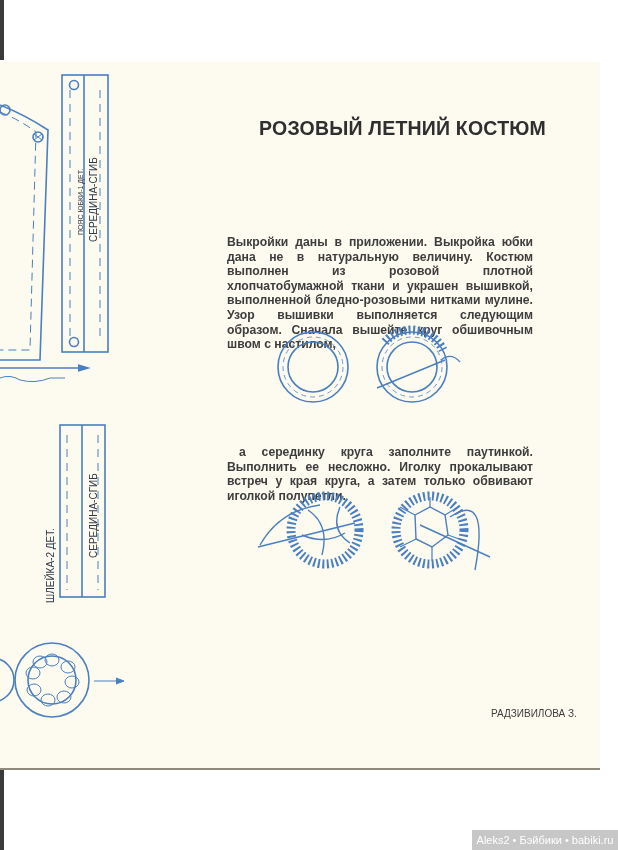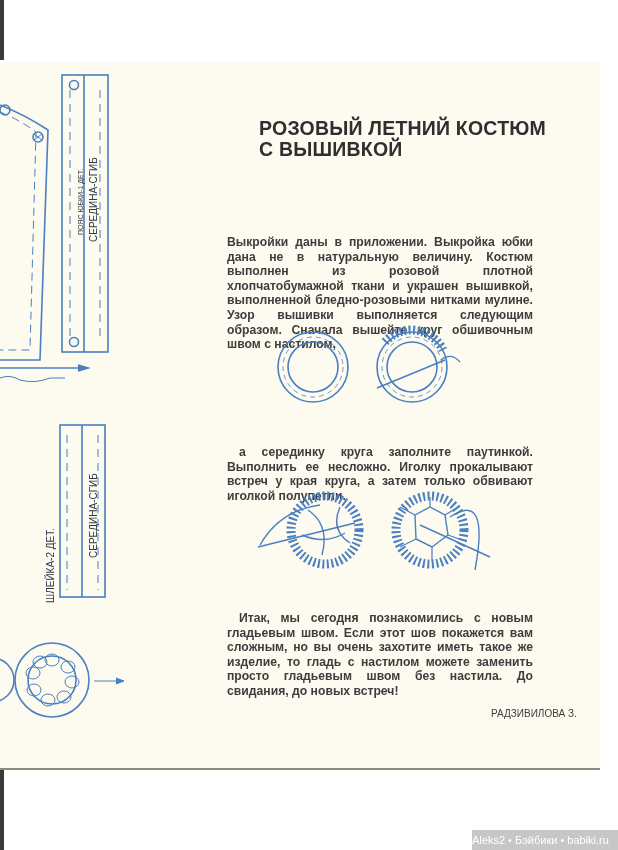--- a/index.html
+++ b/index.html
@@ -31,21 +31,21 @@
     .indent { text-indent: 12px; }
     .p1 { top: 218px; }
     .p2 { top: 428px; }
     .p3 { top: 594px; }
     .author {
       position: absolute; left: 463px; top: 708px; font-size: 10px; color: #3d3d3d; margin-left: 28px;
     }
     .watermark {
       position: absolute; left: 472px; top: 830px; width: 146px; height: 20px;
       background: #c7c7c7; color: #ffffff; font-size: 11px; line-height: 20px;
-      text-align: left; white-space: nowrap;
+      text-align: center; white-space: nowrap;
     }
     .figure { position: absolute; }
     .rot-label {
       position: absolute; transform: rotate(-90deg); transform-origin: left top;
       white-space: nowrap; color: #2f3a4a;
     }
   </style>
 </head>
 <body>
 
@@ -103,21 +103,20 @@
       <ellipse cx="33" cy="33" rx="7" ry="6"></ellipse>
       <ellipse cx="40" cy="22" rx="7" ry="6"></ellipse>
     </g>
     <line x1="94" y1="41" x2="122" y2="41" stroke-width="1"></line>
     <path d="M116 38 L124 41 L116 44" fill="#4a7fc0" stroke-width="1"></path>
   </g>
 </svg>
 
 <div class="title">
   <div>РОЗОВЫЙ ЛЕТНИЙ КОСТЮМ</div>
-  <div>С ВЫШИВКОЙ</div>
 </div>
 
 <div class="para p1">
   <p>Выкройки даны в приложении. Выкройка юбки дана не в натуральную величину. Костюм выполнен из розовой плотной хлопчатобумажной ткани и украшен вышивкой, выполненной бледно-розовыми нитками мулине. Узор вышивки выполняется следующим образом. Сначала вышейте круг обшивочным швом с настилом,</p>
 </div>
 
 <svg class="figure" style="left:265px;top:322px" width="200" height="90" viewBox="0 0 200 90">
   <g fill="none" stroke="#4a7fc0">
     <circle cx="48" cy="45" r="35" stroke-width="1.6"></circle>
     <circle cx="48" cy="45" r="25" stroke-width="1.6"></circle>
@@ -143,18 +142,17 @@
     <line x1="8" y1="62" x2="105" y2="38" stroke-width="1.4"></line>
     <circle cx="180" cy="45" r="34" stroke-width="9" stroke-dasharray="2 2.5"></circle>
     <path d="M165 30 L180 22 L195 30 L198 50 L182 62 L166 54 Z" stroke-width="1.4"></path>
     <path d="M165 30 L150 22 M180 22 L180 12 M195 30 L208 22 M198 50 L212 55 M182 62 L182 76 M166 54 L150 62" stroke-width="1.2"></path>
     <line x1="170" y1="40" x2="240" y2="72" stroke-width="1.4"></line>
     <path d="M200 32 Q240 5 225 85" stroke-width="1.4"></path>
   </g>
 </svg>
 
 <div class="para p3">
-  <p class="indent">Итак, мы сегодня познакомились с новым гладьевым швом. Если этот шов покажется вам сложным, но вы очень захотите иметь такое же изделие, то гладь с настилом можете заменить просто гладьевым швом без настила. До свидания, до новых встреч!</p>
 </div>
 
 <div class="author">РАДЗИВИЛОВА З.</div>
 
 <div class="watermark">Aleks2 • Бэйбики • babiki.ru</div>
 
 </body></html>

